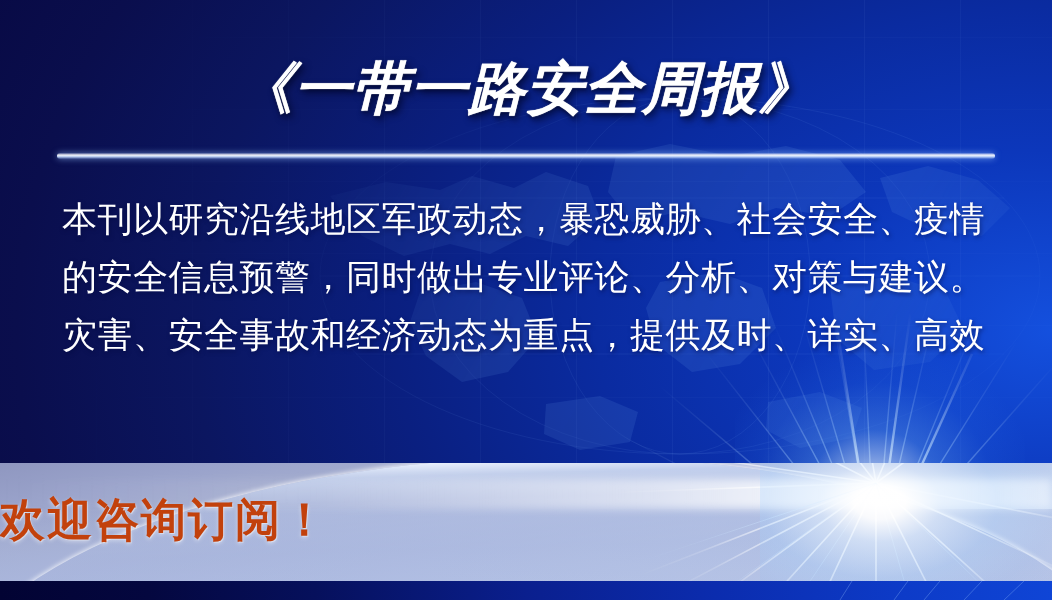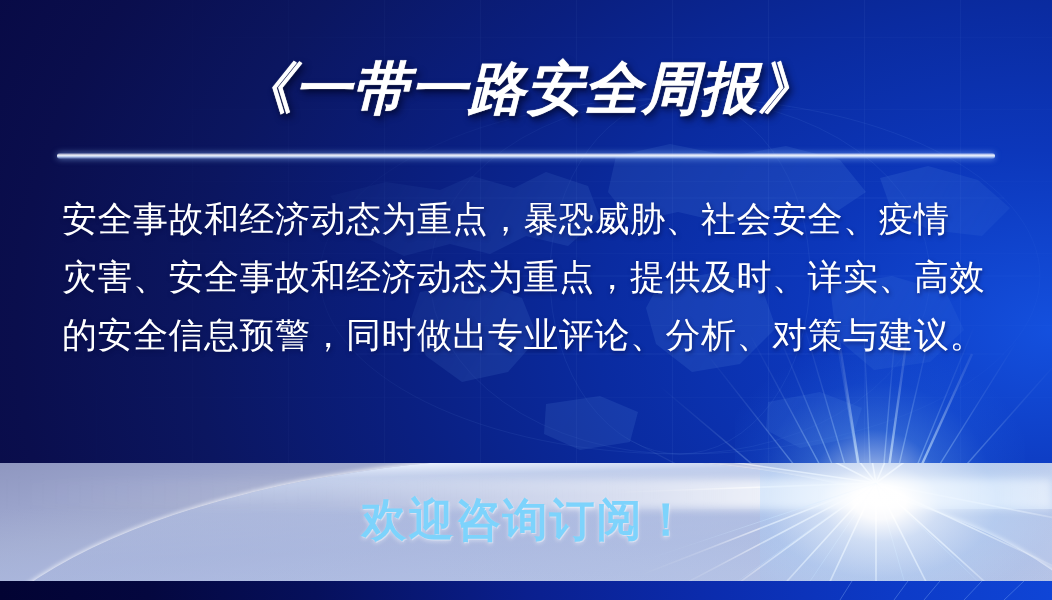--- a/index.html
+++ b/index.html
@@ -125,25 +125,25 @@
     background:radial-gradient(ellipse at 40% 50%, rgba(255,255,255,1) 0%, rgba(255,255,255,.92) 10%, rgba(226,240,255,.62) 24%, rgba(170,212,255,.30) 46%, rgba(120,180,250,.08) 68%, rgba(0,0,0,0) 85%);
   }
   .band-streak{
     position:absolute;left:0;right:0;top:16px;height:30px;
     background:linear-gradient(90deg, rgba(255,255,255,0) 0%, rgba(255,255,255,.10) 30%, rgba(255,255,255,.55) 62%, rgba(255,255,255,.95) 82%, rgba(255,255,255,.6) 100%);
     filter:blur(4px);
   }
 
   .band-text{
     position:absolute;left:0;right:0;top:487px;
-    text-align:center;
+    text-align:left;
     font-size:45px;line-height:66px;
     font-weight:bold;
     letter-spacing:2px;
-    color:#7dd3fc;
+    color:#c2410c;
     text-shadow:1px 1px 0 rgba(255,255,255,.35), 0 2px 4px rgba(255,255,255,.45);
     white-space:nowrap;
   }
 
   
   .bottom-strip{
     position:absolute;left:0;right:0;top:581px;height:19px;
     background:linear-gradient(90deg,#020333 0%,#04073f 14%,#06105c 30%,#0a1f8e 50%,#0b2cae 68%,#0d3bc8 86%,#0f45d6 100%);
   }
   .bottom-strip-rays{
@@ -206,23 +206,23 @@
       </g>
     </svg>
   </div>
   <div class="bg-glow"></div>
 
   <div class="title">《一带一路安全周报》</div>
 
   <div class="divider"></div>
 
   <div class="body-text">
-    <span class="body-line">安全事故和经济动态为重点，暴恐威胁、社会安全、疫情</span>
+    <span class="body-line">本刊以研究沿线地区军政动态，暴恐威胁、社会安全、疫情</span>
+    <span class="body-line">的安全信息预警，同时做出专业评论、分析、对策与建议。</span>
     <span class="body-line">灾害、安全事故和经济动态为重点，提供及时、详实、高效</span>
-    <span class="body-line">的安全信息预警，同时做出专业评论、分析、对策与建议。</span>
   </div>
 
   <div class="band">
     <div class="band-lowerfill"></div>
     <div class="band-horizon"></div>
     <div class="band-streak"></div>
     <div class="band-rays">
       <svg width="460" height="300" viewBox="0 0 460 300" xmlns="http://www.w3.org/2000/svg" aria-hidden="true">
         <g stroke="#ffffff" stroke-opacity="0.85" stroke-width="1.6" fill="none">
           <line x1="276" y1="150" x2="0" y2="258"></line>

